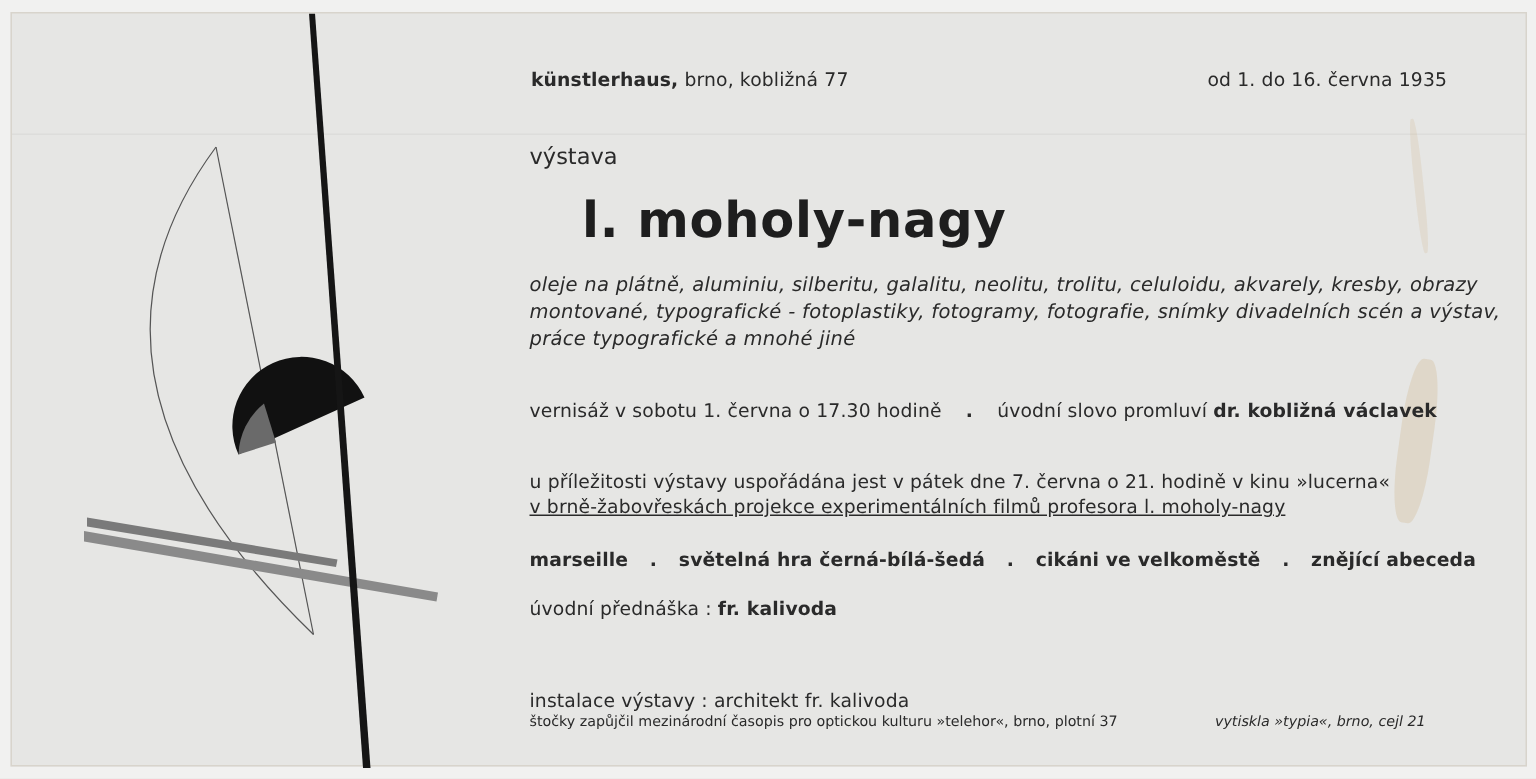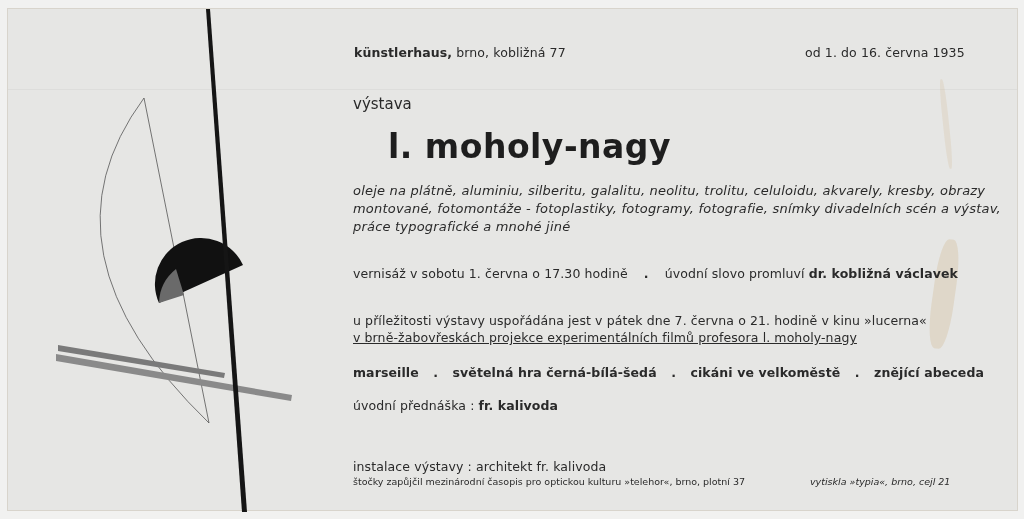--- a/index.html
+++ b/index.html
@@ -60,21 +60,21 @@
   <div class="t sm" style="left:346px; top:36px;">
     <span class="b">künstlerhaus,</span>
     <span>brno, kobližná 77</span>
   </div>
   <div class="t sm" style="left:797px; top:36px;">od 1. do 16. června 1935</div>
 
   <div class="t" style="left:345px; top:86px; font-size:15px;">výstava</div>
   <div class="t title" style="left:344px; top:118px;margin-left:36px;">l. moholy-nagy</div>
 
   <div class="t it" style="left:345px; top:174px;">oleje na plátně, aluminiu, silberitu, galalitu, neolitu, trolitu, celuloidu, akvarely, kresby, obrazy</div>
-  <div class="t it" style="left:345px; top:192px;">montované, fotomontáže - fotoplastiky, fotogramy, fotografie, snímky divadelních scén a výstav,</div>
+  <div class="t it" style="left:345px; top:192px;">montované, typografické - fotoplastiky, fotogramy, fotografie, snímky divadelních scén a výstav,</div>
   <div class="t it" style="left:345px; top:210px;">práce typografické a mnohé jiné</div>
 
   <div class="t sm" style="left:345px; top:257px;">
     <span>vernisáž v sobotu 1. června o 17.30 hodině</span>
     <span class="b" style="margin:0 12px;">.</span>
     <span>úvodní slovo promluví</span>
     <span class="b">dr. kobližná václavek</span>
   </div>
 
   <div class="t sm" style="left:345px; top:304px;">u příležitosti výstavy uspořádána jest v pátek dne 7. června o 21. hodině v kinu »lucerna«</div>

